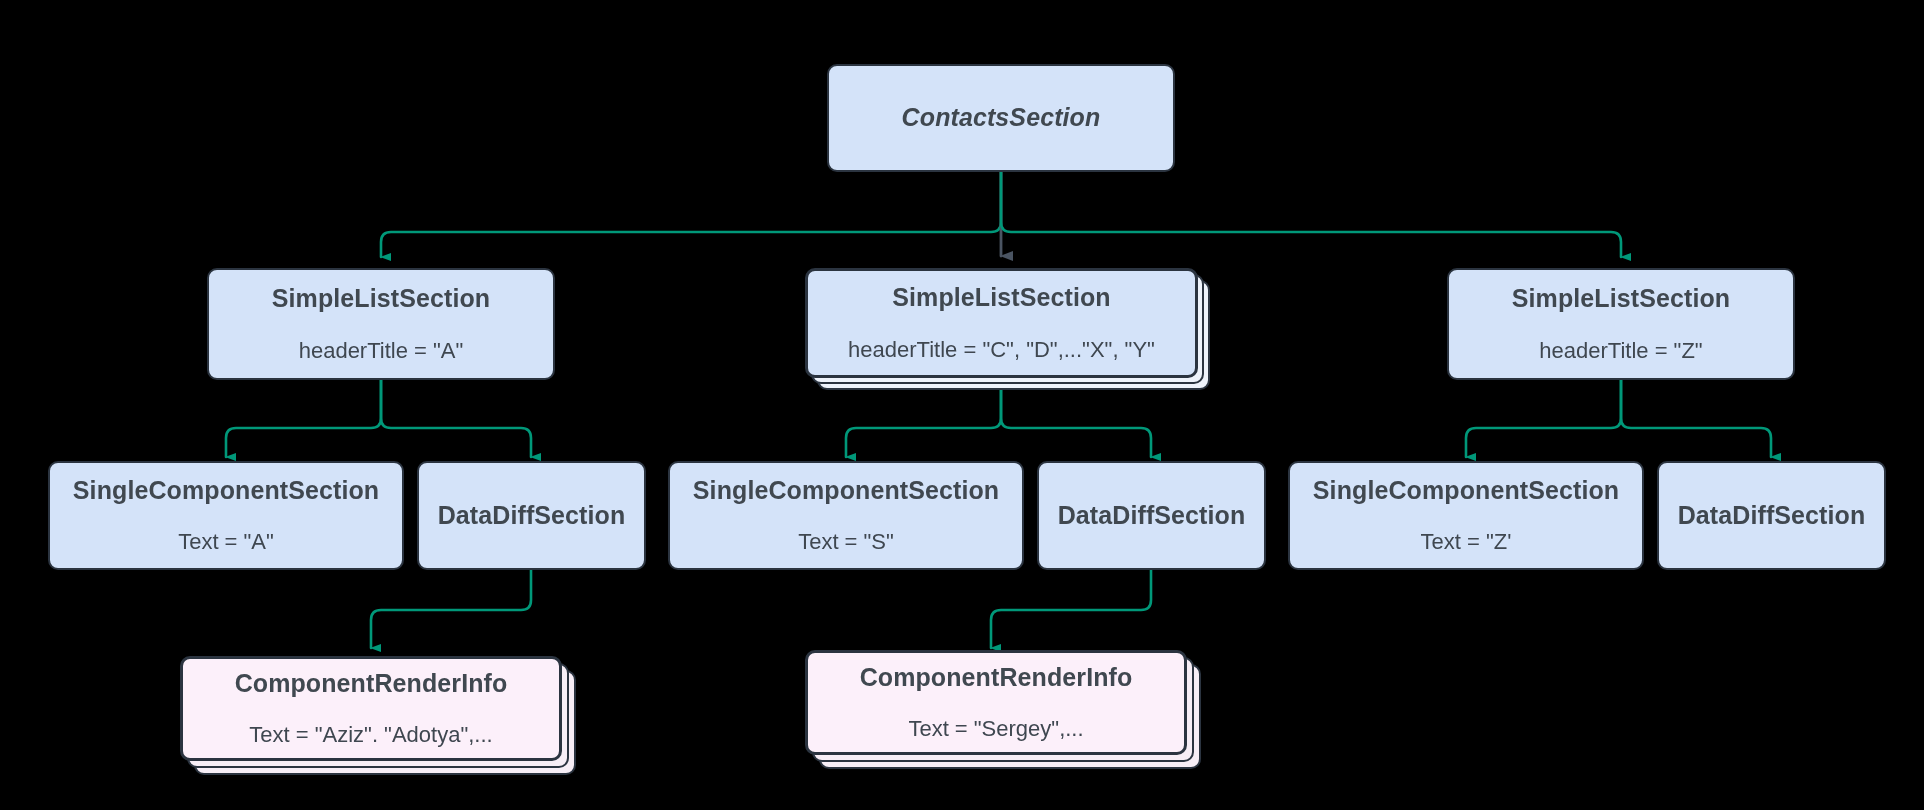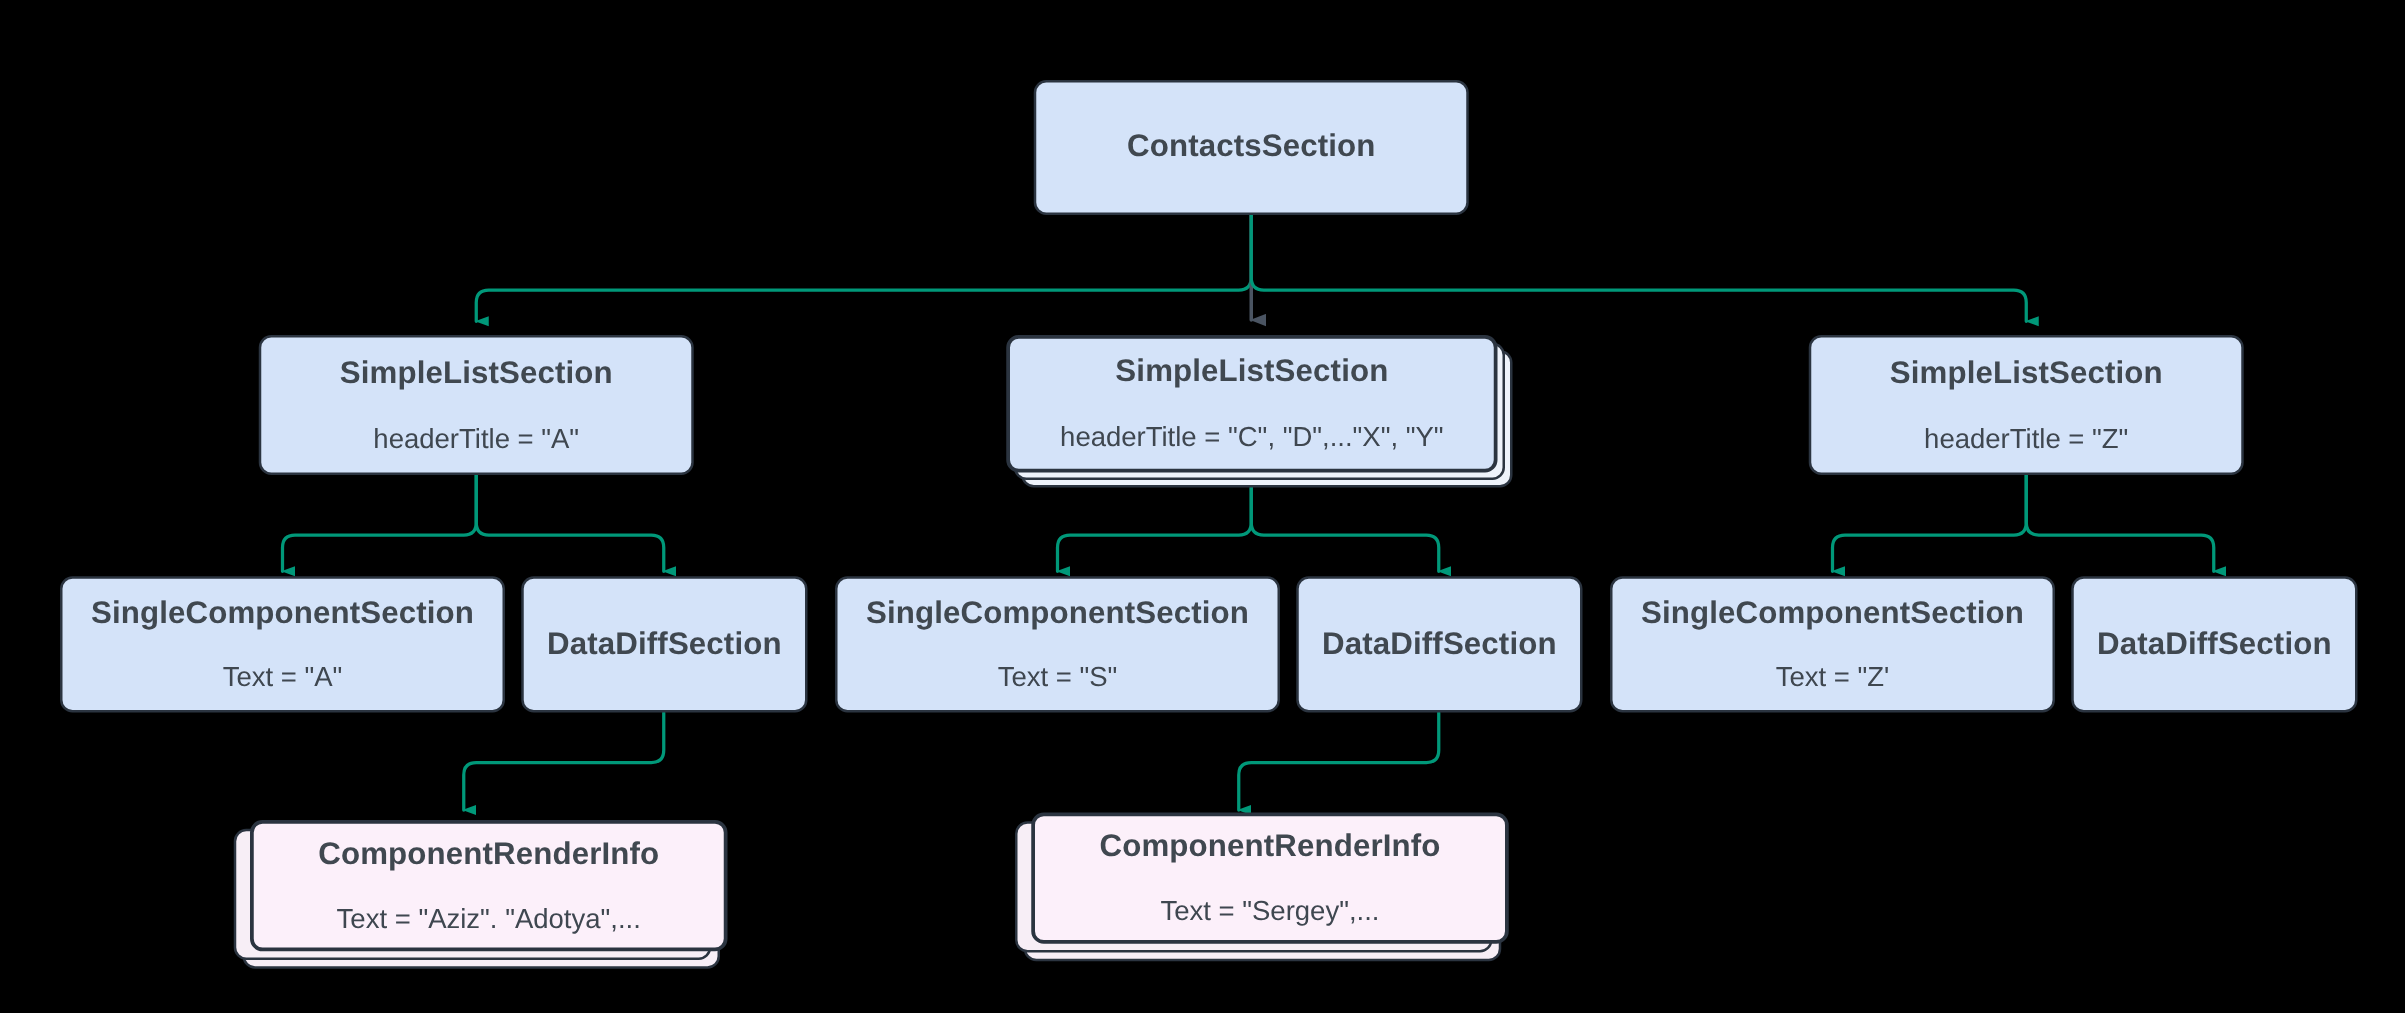--- a/index.html
+++ b/index.html
@@ -40,21 +40,21 @@
   
   .stack{position:absolute;z-index:4;}
   .stack .layer{
     position:absolute;box-sizing:border-box;
     border-radius:10px;
     border:2px solid #2b3440;
   }
   .stack .node{position:absolute;left:0;top:0;}
 
   .blue{background:#d4e3f9;}
-  .pink{background:#fcf0fa;margin-left:20px;}
+  .pink{background:#fcf0fa;}
   .node.thick{border-width:3px;}
 </style>
 </head>
 <body>
 
 <div id="canvas">
 
   <svg id="edges" viewBox="0 0 1924 810">
     <defs>
       <marker id="ahTeal" markerWidth="10" markerHeight="11" refX="4" refY="10" orient="auto" markerUnits="userSpaceOnUse">
@@ -84,21 +84,21 @@
       <path d="M1621,380 L1621,418 Q1621,428 1611,428 L1476,428 Q1466,428 1466,438 L1466,457" stroke="#009879" marker-end="url(#ahTeal)"></path>
 
       <path d="M1621,380 L1621,418 Q1621,428 1631,428 L1761,428 Q1771,428 1771,438 L1771,457" stroke="#009879" marker-end="url(#ahTeal)"></path>
 
       <path d="M531,570 L531,600 Q531,610 521,610 L381,610 Q371,610 371,620 L371,648" stroke="#009879" marker-end="url(#ahTeal)"></path>
 
       <path d="M1151,570 L1151,600 Q1151,610 1141,610 L1001,610 Q991,610 991,620 L991,648" stroke="#009879" marker-end="url(#ahTeal)"></path>
     </g>
   </svg>
 
-  <div class="node blue" style="left:827px;top:64px;width:348px;height:108px;">
+  <div class="node blue" style="left:827px;top:64px;width:348px;height:108px;font-style:italic;">
     <div class="title">ContactsSection</div>
   </div>
 
   <div class="node blue" style="left:207px;top:268px;width:348px;height:112px;">
     <div class="title">SimpleListSection</div>
     <div class="sub">headerTitle = "A"</div>
   </div>
 
   <div class="stack" style="left:805px;top:268px;width:410px;height:122px;">
     <div class="layer blue" style="left:12px;top:12px;width:393px;height:110px;background:#eef3fb;"></div>

